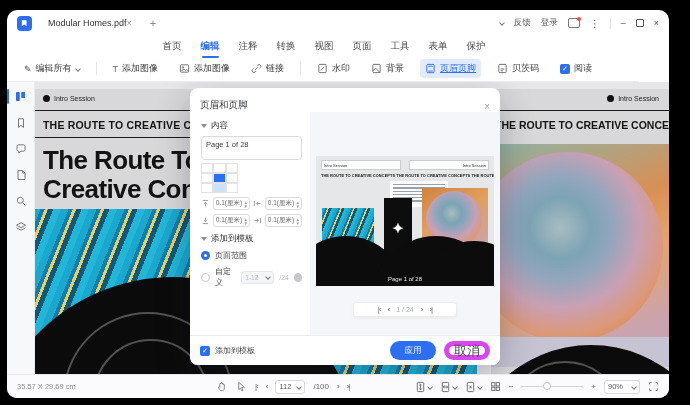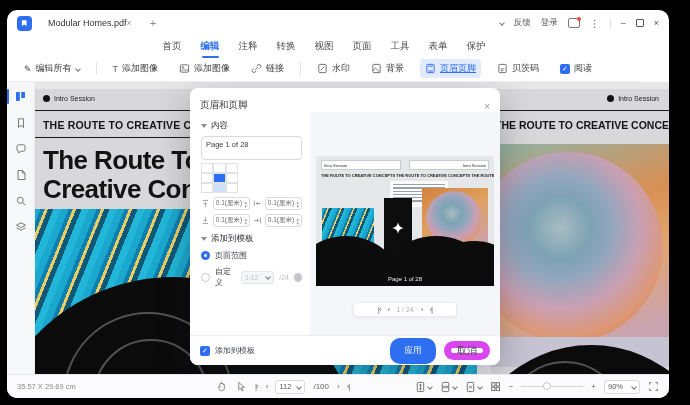--- a/index.html
+++ b/index.html
@@ -156,25 +156,25 @@
   .pv-arc { position:absolute; border-radius:50%; background:#0c0c0c; }
   .pv-footer { position:absolute; left:0; right:0; bottom:4px; text-align:center;
     font-size:6px; color:#e9e9e9; z-index:4; }
   .pv-pager { margin:16px auto 0; width:104px; height:15px; background:#fff;
     border:1px solid #ececf0; border-radius:3px; display:flex; align-items:center;
     justify-content:center; gap:7px; font-size:7px; color:#a9acb2;
     box-shadow:0 1px 3px rgba(0,0,0,.06); }
   .dlg-foot { position:absolute; left:0; right:0; bottom:0; height:30px; background:#fff;
     border-top:1px solid #ececee; display:flex; align-items:center; padding:0 10px; }
   .chkrow { display:flex; align-items:center; gap:5px; font-size:8px; color:#3c3e43; }
-  .btn-primary { margin-left:auto; width:46px; height:26px; border-radius:10px;
+  .btn-primary { margin-left:auto; width:46px; height:19px; border-radius:10px;
     background:#2e6ff2; color:#fff; font-size:8.5px; display:flex; align-items:center;
     justify-content:center; }
   .btn-ghost { margin-left:8px; width:46px; height:19px; border-radius:10px;
-    background:#fff; border:7px solid #d946ef; color:#45474c; font-size:10px;
+    background:#fff; border:5px solid #d946ef; color:#45474c; font-size:13px;
     display:flex; align-items:center; justify-content:center; }
 
   
   .statusbar { height:24px; background:#fbfbfd; border-top:1px solid #e8e8ea;
     display:flex; align-items:center; padding:0 10px; font-size:8px; color:#66686d; }
   .sb-left { width:140px; font-size:7.5px; color:#8a8c91; }
   .sb-center { display:flex; align-items:center; gap:8px; margin-left:60px; }
   .navg { font-size:8px; color:#6a6c71; letter-spacing:-1px; }
   .pgbox { width:30px; height:14px; border:1px solid #d8dadd; border-radius:3px;
     display:flex; align-items:center; font-size:7.5px; color:#55575c; padding:0 3px;

